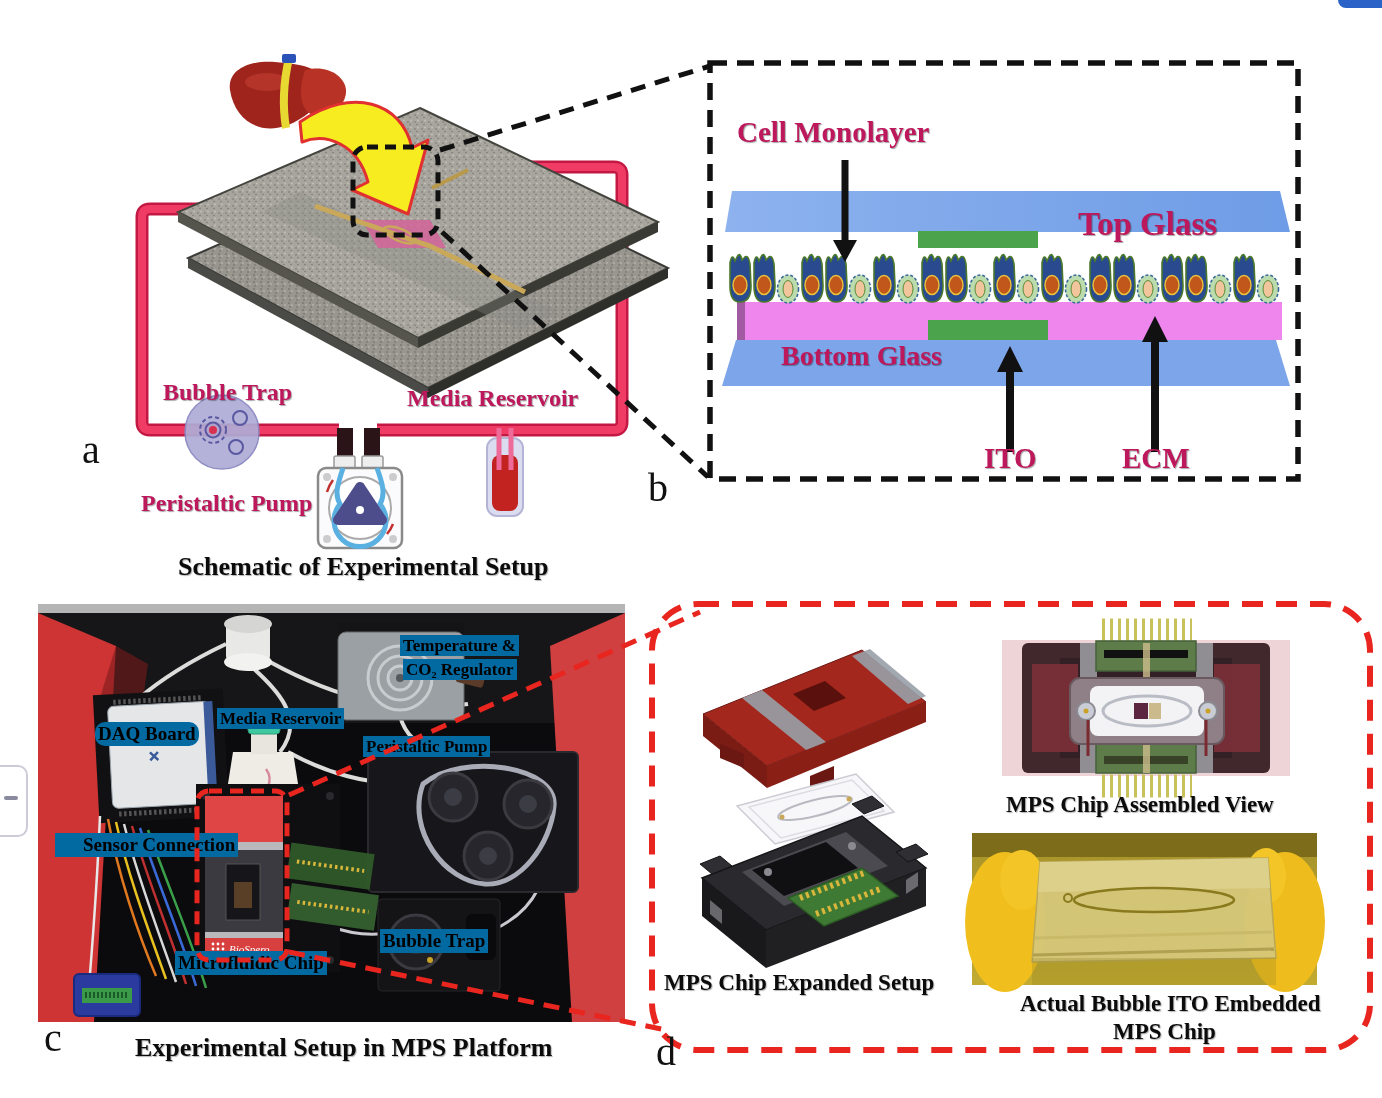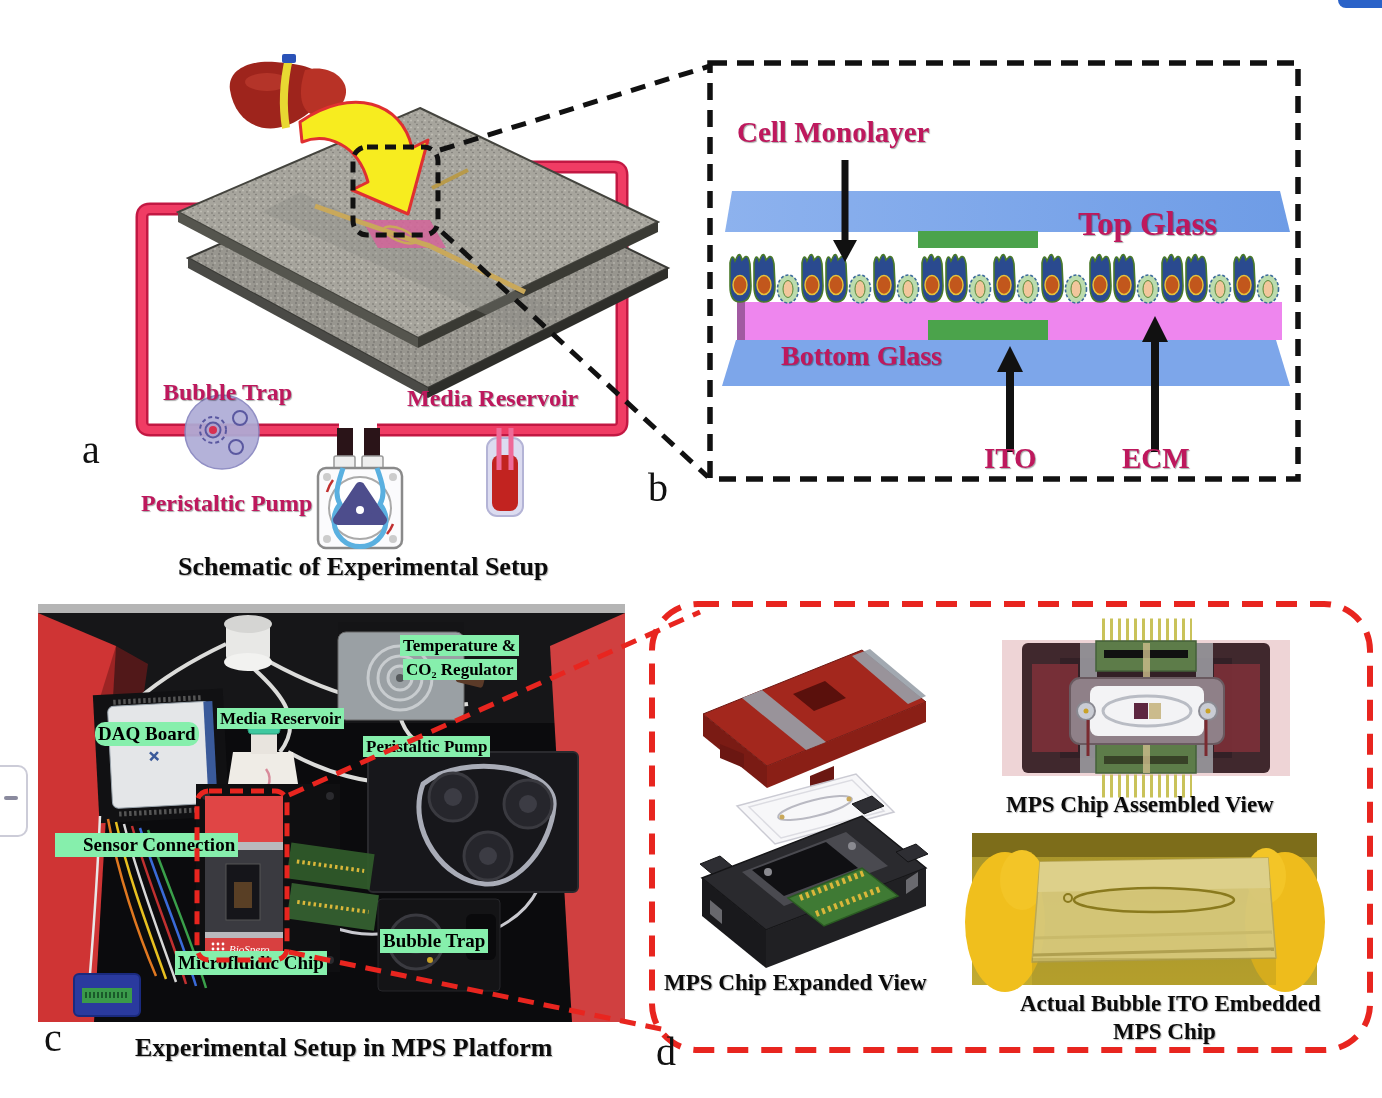--- a/index.html
+++ b/index.html
@@ -7,21 +7,21 @@
          font-family:"Liberation Serif", serif;}
   .layer{position:absolute;left:0;top:0;}
   svg{display:block;}
   .lbl{position:absolute;font-weight:700;color:#be185d;white-space:nowrap;
        text-shadow:1px 1px 1px rgba(0,0,0,0.35);line-height:1.05;}
   .letter{position:absolute;font-weight:400;color:#111;font-size:40px;line-height:1;}
   .caption{position:absolute;font-weight:700;color:#0b0b0b;white-space:nowrap;
            text-shadow:1px 1px 1px rgba(0,0,0,0.3);}
   
   .photo-c{position:absolute;left:38px;top:604px;width:587px;height:418px;overflow:hidden;background:#0b0b0d;}
-  .glabel{position:absolute;background:#86efac;color:#000;font-weight:700;font-size:17px;
+  .glabel{position:absolute;background:#0369a1;color:#000;font-weight:700;font-size:17px;
           padding:0 3px;line-height:1.25;white-space:nowrap;}
   
   .blue-partial{position:absolute;right:0;top:0;width:44px;height:8px;background:#2a62c8;
                 border-bottom-left-radius:8px;}
   .zoom-ctrl{position:absolute;left:-32px;top:765px;width:56px;height:68px;background:#fff;
              border:2px solid #ccccd8;border-radius:10px;}
   .zoom-ctrl .dash{position:absolute;left:34px;top:29px;width:14px;height:4px;background:#8a8a9e;border-radius:2px;}
 </style>
 </head>
 <body>
@@ -418,21 +418,21 @@
   <div class="lbl" style="left:737px;top:117px;font-size:29px;">Cell Monolayer</div>
   <div class="lbl" style="left:1078px;top:192px;font-size:33px;margin-top:15px;">Top Glass</div>
   <div class="lbl" style="left:748px;top:341px;font-size:28px;margin-left:33px;">Bottom Glass</div>
   <div class="lbl" style="left:984px;top:443px;font-size:29px;">ITO</div>
   <div class="lbl" style="left:1122px;top:443px;font-size:29px;">ECM</div>
   <div class="letter" style="left:648px;top:468px;">b</div>
 
   <div class="caption" style="left:135px;top:1033px;font-size:26px;">Experimental Setup in MPS Platform</div>
   <div class="letter" style="left:44px;top:1018px;">c</div>
 
-  <div class="caption" style="left:664px;top:970px;font-size:23px;">MPS Chip Expanded View</div>
+  <div class="caption" style="left:664px;top:970px;font-size:23px;">MPS Chip Expanded Setup</div>
   <div class="caption" style="left:1006px;top:792px;font-size:23px;">MPS Chip Assembled View</div>
   <div class="caption" style="left:1020px;top:991px;font-size:23px;">Actual Bubble ITO Embedded</div>
   <div class="caption" style="left:1113px;top:1019px;font-size:23px;">MPS Chip</div>
   <div class="letter" style="left:656px;top:1032px;">d</div>
 
   <div class="blue-partial"></div>
   <div class="zoom-ctrl">
     <span class="dash"></span>
   </div>
 

